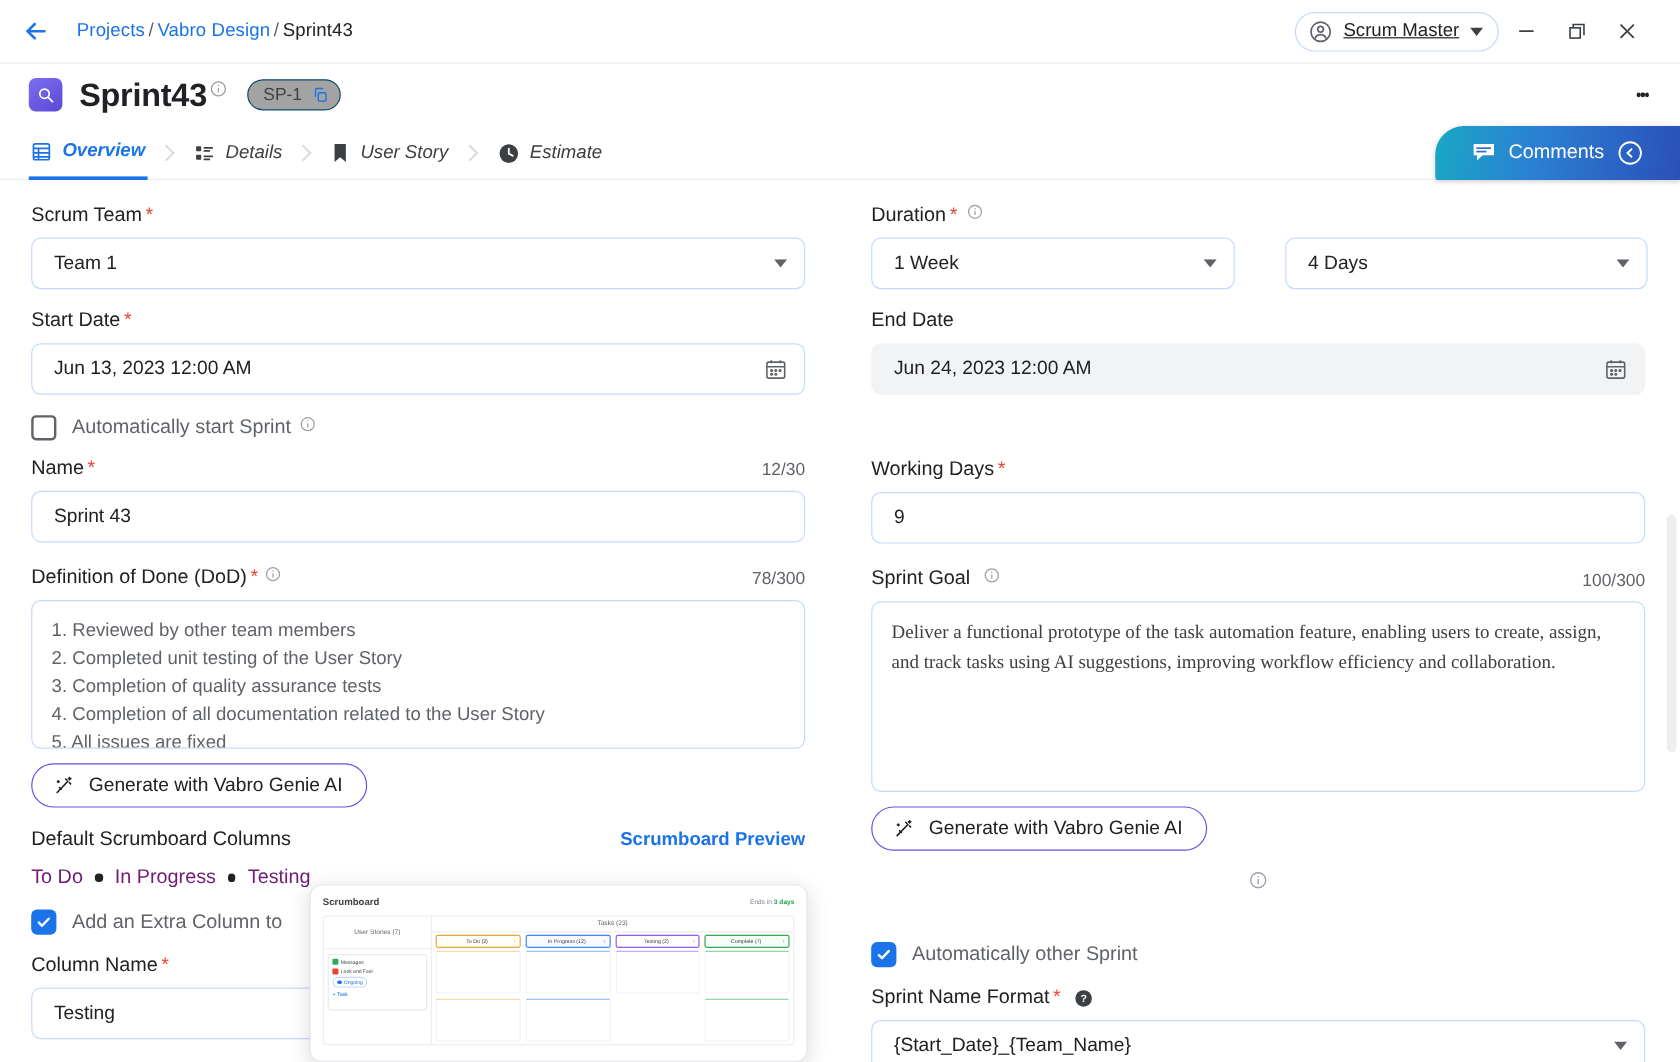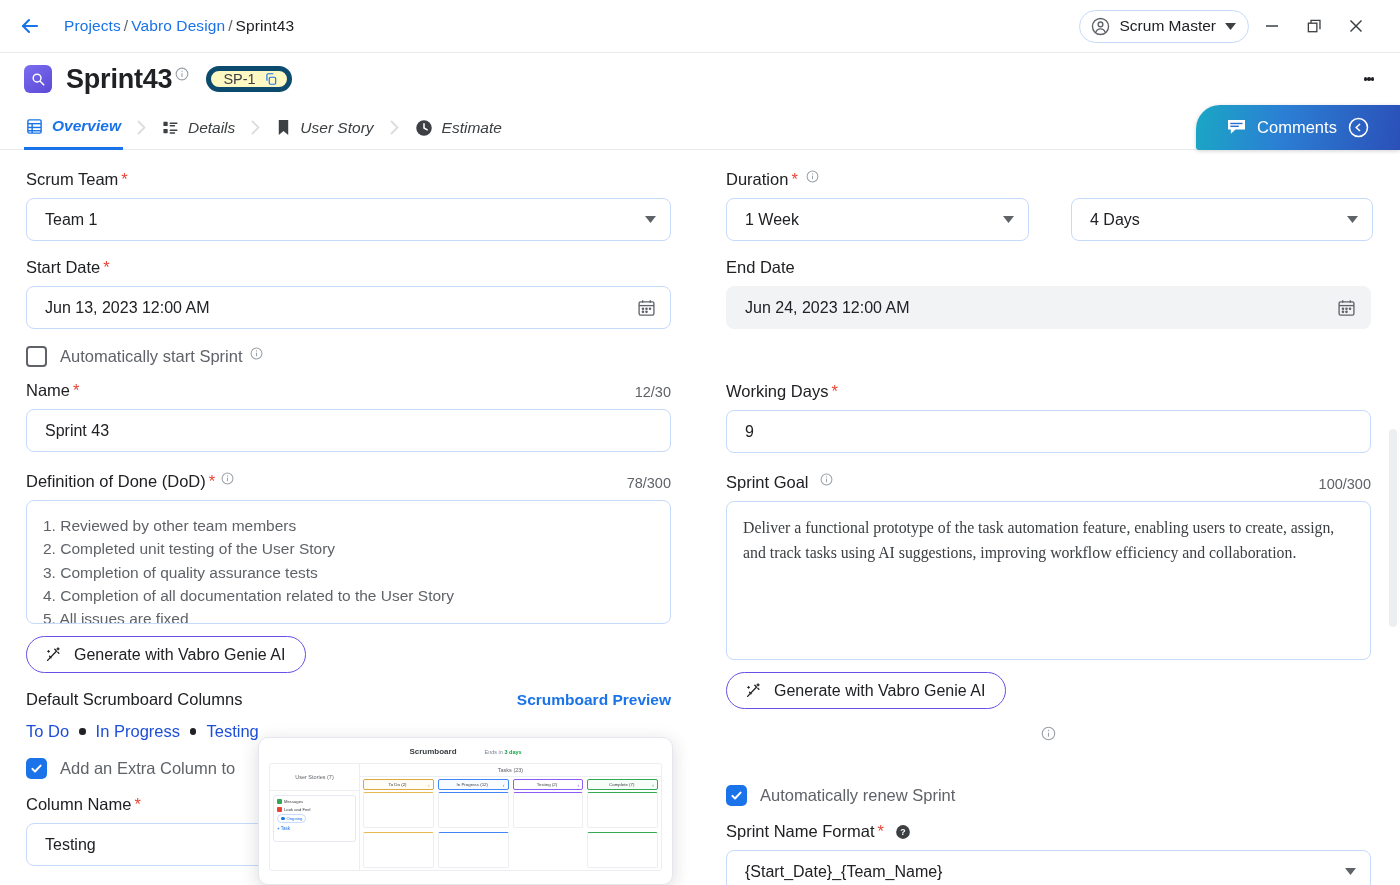--- a/index.html
+++ b/index.html
@@ -25,21 +25,21 @@
   }
   .crumbs { margin-left: 20px; font-size: 15.5px; letter-spacing: .1px; white-space: nowrap; }
   .crumbs a { color: #1a73e8; text-decoration: none; cursor: pointer; }
   .crumbs .sep { color: #5f6368; margin: 0 3px; }
   .crumbs .cur { color: #202124; }
   .topbar-right { margin-left: auto; display: flex; align-items: center; gap: 4px; }
   .role-chip {
     display: flex; align-items: center; gap: 9px;
     height: 33px; padding: 0 12px 0 10px;
     border: 1px solid #c6dafc; border-radius: 18px;
-    font-size: 15.5px; color: #202124; cursor: pointer; background:#fff;
+    font-size: 15.5px; color: #202124; cursor: pointer; background:#fff;text-decoration:underline;
   }
   .role-chip .avatar { color:#5f6368; display:flex; }
   .win-btn {
     width: 38px; height: 38px; display: flex; align-items: center; justify-content: center;
     color: #3c4043; cursor: pointer;
   }
 
   
   .titlerow { height: 52px; display: flex; align-items: center; padding: 0 14px 0 24px; }
   .sprint-logo {
@@ -52,21 +52,21 @@
     font-size: 27px; font-weight: 700; color: #202124; margin-left: 14px;
     letter-spacing: -.2px; line-height: 1;
   }
   .info-i {
     display: inline-flex; align-items: center; justify-content: center;
     color: #9aa0a6; cursor: pointer; vertical-align: top;
   }
   .title-info { margin-left: 3px; margin-top: -10px; }
   .sp-chip {
     margin-left: 17px; height: 26px; padding: 0 9px 0 12px;
-    border: 5px solid #0c4a6e; border-radius: 14px; background: #fef9c3;
+    border: 1px solid #0c4a6e; border-radius: 14px; background: #a3a3a3;
     display: flex; align-items: center; gap: 8px;
     font-size: 14.5px; color: #3c4043; cursor: pointer;
   }
   .copy-ic { color: #1a73e8; display: flex; }
   .kebab { margin-left: auto; width: 34px; height: 34px; display:flex; align-items:center; justify-content:center; cursor:pointer; }
   .kebab i { display:block; width:3.5px; height:3.5px; background:#202124; border-radius:50%; margin:2px 0; }
 
   
   .tabsrow { height: 45px; position: relative; border-bottom: 1px solid #e8eaed; }
   .tabs { display: flex; align-items: center; height: 45px; padding-left: 24px; font-style: italic; }
@@ -138,33 +138,33 @@
   .genie {
     margin-top: 12px; height: 37px; display: inline-flex; align-items: center; gap: 12px;
     border: 1.5px solid #6b4ee6; border-radius: 20px; padding: 0 20px 0 17px;
     font-size: 16px; color: #202124; background: #fff; cursor: pointer; text-align: center;
   }
   .genie .wand { color: #202124; display: flex; }
 
   .sb-head { display: flex; align-items: baseline; justify-content: space-between; margin-top: 16px; }
   .sb-title { font-size: 16.5px; color: #202124; }
   .sb-link { font-size: 15.5px; color: #1a73e8; cursor: pointer; font-weight: bold; }
-  .cols-list { font-size: 16.5px; color: #1d4ed8; margin-top: 13px; display: flex; align-items: center; gap: 10px; white-space: nowrap; }
+  .cols-list { font-size: 16.5px; color: #701a75; margin-top: 13px; display: flex; align-items: center; gap: 10px; white-space: nowrap; }
   .cols-list .dot { width: 6.5px; height: 6.5px; background: #202124; border-radius: 50%; display: inline-block; }
 
   .center-info { width: 645px; display: flex; justify-content: center; margin-top: 16px; }
 
   
   .preview {
     position: absolute; left: 258px; top: 737px; width: 415px; height: 148px;
     background: #fff; border: 1px solid #e4e7ec; border-radius: 10px;
     box-shadow: 0 4px 18px rgba(32,33,36,.16); overflow: hidden; padding: 9px 10px 0 10px;
     z-index: 5;
   }
-  .pv-top { display: flex; align-items: center; justify-content: center; gap: 28px; }
+  .pv-top { display: flex; align-items: center; justify-content: space-between; gap: 28px; }
   .pv-title { font-size: 8px; color: #3c4043; font-weight: 600; }
   .pv-ends { font-size: 5.5px; color: #7a8296; }
   .pv-ends b { color: #16a34a; font-weight: 600; }
   .pv-board { margin-top: 7px; display: flex; border: 1px solid #eceef2; border-radius: 3px; height: 108px; }
   .pv-us { width: 90px; flex: 0 0 90px; border-right: 1px solid #eceef2; }
   .pv-us-h { height: 27px; display: flex; align-items: center; justify-content: center; font-size: 5.5px; color: #5f6368; border-bottom: 1px solid #eceef2; }
   .pv-card {
     margin: 4px 3px; border: 1px solid #e7eaf0; border-radius: 3px; padding: 3px;
     height: 47px; display: flex; flex-direction: column; gap: 2.5px;
   }
@@ -600,21 +600,21 @@
               </svg>
           </span>
         </div>
 
         <div class="checkrow" style="margin-top:44px">
           <div class="cb-on">
             <svg width="13" height="13" viewBox="0 0 14 14" fill="none" stroke="#fff" stroke-width="2.2" stroke-linecap="round" stroke-linejoin="round">
                 <polyline points="2.6,7.4 5.4,10.2 11.4,3.9"></polyline>
               </svg>
           </div>
-          <div class="ctext">Automatically renew Sprint</div>
+          <div class="ctext">Automatically other Sprint</div>
         </div>
 
         <div class="fgroup" style="margin-top:16px">
           <div class="label">
             <span>Sprint Name Format</span>
               <span class="req">*</span>
             <span style="display:flex;margin-left:8px">
               <svg width="16" height="16" viewBox="0 0 20 20">
                   <circle cx="10" cy="10" r="8.6" fill="#3c4043"></circle>
                   <text x="10" y="14.2" font-size="11" font-weight="bold" fill="#fff" text-anchor="middle" font-family="Liberation Sans, sans-serif">?</text>

